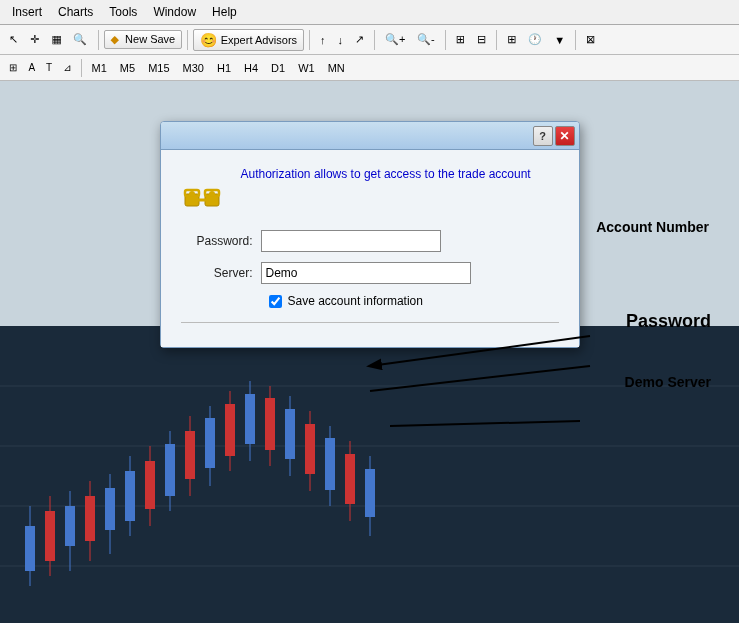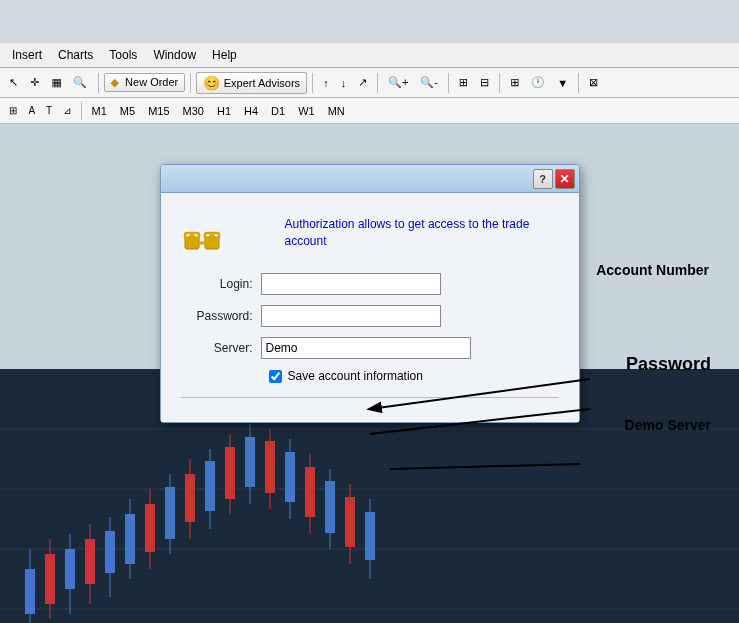--- a/index.html
+++ b/index.html
@@ -14,21 +14,20 @@
     }
 
     
     .menubar {
       background: #f0f0f0;
       border-bottom: 1px solid #aaa;
       display: flex;
       align-items: center;
       height: 22px;
       padding: 12px 4px;
-      margin-top: 43px;
     }
     .menubar-item {
       padding: 2px 8px;
       cursor: pointer;
       font-size: 12px;
       color: #000;
     }
 
     
     .toolbar {
@@ -161,23 +160,21 @@
       font-size: 12px;
     }
 
     .dialog-body {
       padding: 16px 20px 12px 20px;
       background: #f0f4f8;
     }
 
     .dialog-header-row {
       display: flex;
-      align-items: center;
       margin-bottom: 16px;
-      gap: 44px;
     }
 
     .dialog-icon {
       width: 48px;
       height: 48px;
       margin-right: 12px;
       flex-shrink: 0;
     }
 
     .dialog-message {
@@ -289,21 +286,21 @@
 </div>
 
 <div class="toolbar">
   <button class="toolbar-btn">↖</button>
   <button class="toolbar-btn">✛</button>
   <button class="toolbar-btn">▦</button>
   <button class="toolbar-btn">🔍</button>
   <div class="toolbar-sep"></div>
   <button class="new-order-btn">
     <span style="color:#cc8800; margin-right:3px;">◆</span>
-    <span>New Order</span>
+    <span>New Save</span>
   </button>
   <div class="toolbar-sep"></div>
   <button class="expert-advisors-btn">
     <span style="font-size:14px;">😊</span>
     <span>Expert Advisors</span>
   </button>
   <div class="toolbar-sep"></div>
   <button class="toolbar-btn">↑</button>
   <button class="toolbar-btn">↓</button>
   <button class="toolbar-btn">↗</button>
@@ -424,24 +421,20 @@
 
             <rect x="24" y="28" width="14" height="12" rx="2" fill="#d4a800" stroke="#b08800" stroke-width="1"></rect>
             <rect x="24" y="24" width="14" height="6" rx="2" fill="none" stroke="#d4a800" stroke-width="2.5"></rect>
             <circle cx="31" cy="28" r="3" fill="#d4a800"></circle>
 
             <line x1="15" y1="34" x2="36" y2="34" stroke="#d4a800" stroke-width="3"></line>
           </svg>
           <span class="dialog-message">Authorization allows to get access to the trade account</span>
         </div>
 
-        <div class="form-row">
-          <label class="form-label">Login:</label>
-          <input class="form-input" type="text" value="" style="">
-        </div>
 
         <div class="form-row">
           <label class="form-label">Password:</label>
           <input class="form-input" type="password" value="" style="">
         </div>
 
         <div class="form-row">
           <label class="form-label">Server:</label>
           <div class="form-select-wrapper">
             <select class="form-select">

